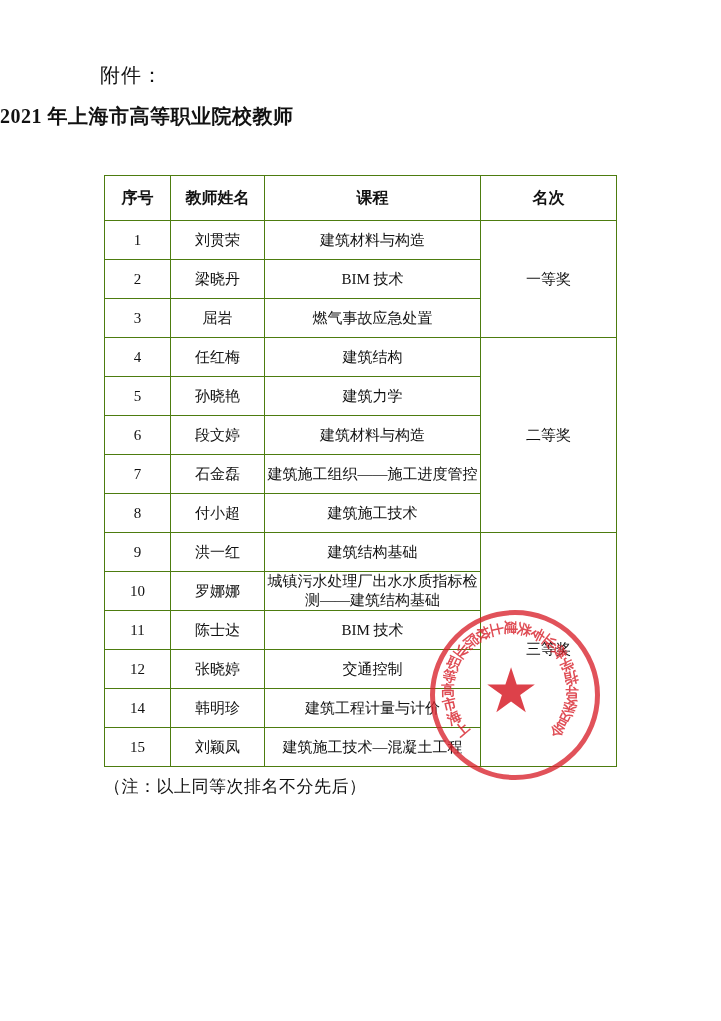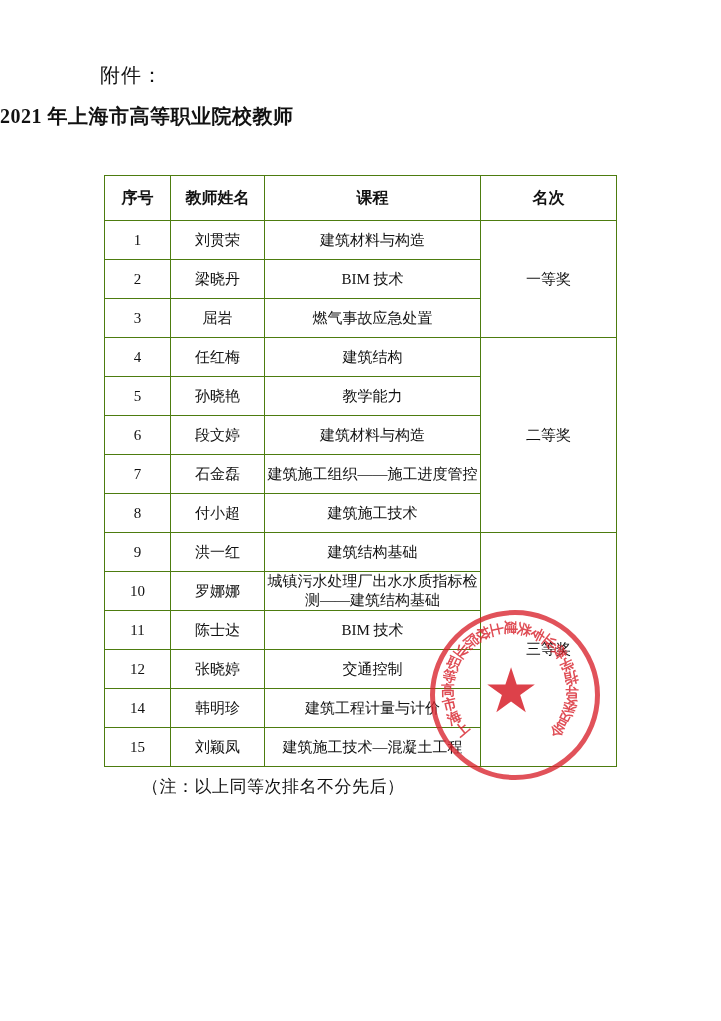--- a/index.html
+++ b/index.html
@@ -82,21 +82,20 @@
   }
   td.rank-cell {
     font-size: 16px;
   }
   .note {
     position: absolute;
     left: 104px;
     top: 775px;
     font-size: 17px;
     letter-spacing: 0.5px;
-    margin-left: 38px;
   }
   
   .seal {
     position: absolute;
     left: 430px;
     top: 610px;
     width: 170px;
     height: 170px;
     pointer-events: none;
   }
@@ -187,21 +186,21 @@
 
         <tr>
           <td>4</td>
           <td>任红梅</td>
           <td>建筑结构</td>
           <td class="rank-cell" rowspan="5">二等奖</td>
         </tr>
         <tr>
           <td>5</td>
           <td>孙晓艳</td>
-          <td>教学能力</td>
+          <td>建筑力学</td>
         </tr>
         <tr>
           <td>6</td>
           <td>段文婷</td>
           <td>建筑材料与构造</td>
         </tr>
         <tr>
           <td>7</td>
           <td>石金磊</td>
           <td class="course-two-line">建筑施工组织——施工进度管控</td>

